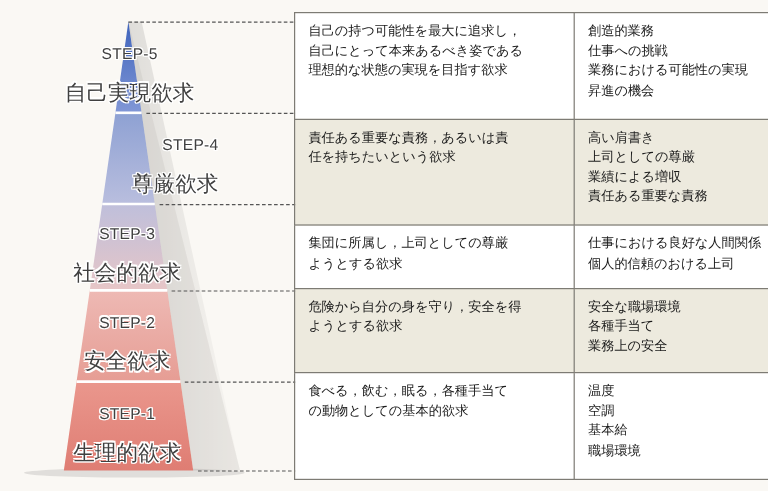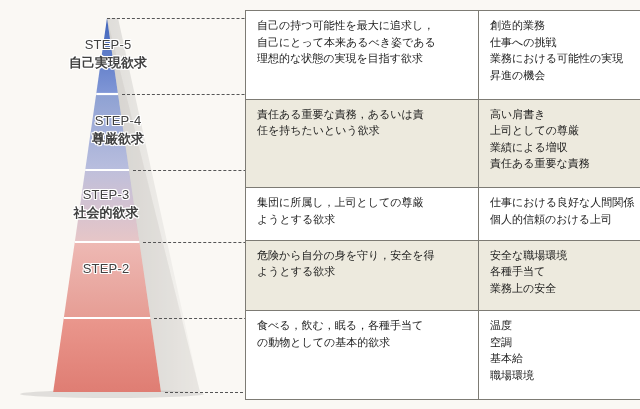--- a/index.html
+++ b/index.html
@@ -47,24 +47,24 @@
     pointer-events: none;
     white-space: nowrap;
   }
   .tier-label .step {
     font-size: 13px;
     font-weight: 400;
     letter-spacing: 0.2px;
     display: block;
   }
   .tier-label .jp {
-    font-size: 13px;
-    font-weight: 700;
+    font-size: 18px;
+    font-weight: 400;
     display: block;
-    margin-top: 1px;
+    margin-top: 13px;
   }
 
   
   #table {
     position: absolute;
     left: 245px;
     top: 10px;
     width: 378px;
     height: 390px;
     border-collapse: collapse;
@@ -150,34 +150,39 @@
       <line x1="85.2" y1="170" x2="129.0" y2="170" stroke="#fff" stroke-width="2.2"></line>
       <line x1="74.8" y1="242" x2="139.4" y2="242" stroke="#fff" stroke-width="2.2"></line>
       <line x1="63.8" y1="318" x2="150.4" y2="318" stroke="#fff" stroke-width="2.2"></line>
     </svg>
 
     <div class="tier-label" style="left:28px; top:36px; width:160px;">
       <span class="step">STEP-5</span>
       <span class="jp">自己実現欲求</span>
     </div>
 
-    <div class="tier-label" style="left:38px; top:112px; width:160px;">
+    <div class="tier-label" style="left:22px; top:112px; width:160px;text-align:right;">
       <span class="step">STEP-4</span>
       <span class="jp">尊厳欲求</span>
     </div>
 
     <div class="tier-label" style="left:26px; top:186px; width:160px;">
       <span class="step">STEP-3</span>
       <span class="jp">社会的欲求</span>
     </div>
 
     <div class="tier-label" style="left:26px; top:260px; width:160px;">
       <span class="step">STEP-2</span>
-    </div>
-
+      <span class="jp">安全欲求</span>
+    </div>
+
+    <div class="tier-label" style="left:26px; top:336px; width:160px;">
+      <span class="step">STEP-1</span>
+      <span class="jp">生理的欲求</span>
+    </div>
   </div>
 
   <div class="dash" style="left:107px; top:18px;  width:516px;"></div>
   <div class="dash" style="left:122px; top:94px;  width:501px;"></div>
   <div class="dash" style="left:133px; top:170px; width:490px;"></div>
   <div class="dash" style="left:143px; top:242px; width:480px;"></div>
   <div class="dash" style="left:154px; top:318px; width:469px;"></div>
   <div class="dash" style="left:165px; top:392px; width:458px;"></div>
 
   <table id="table">

